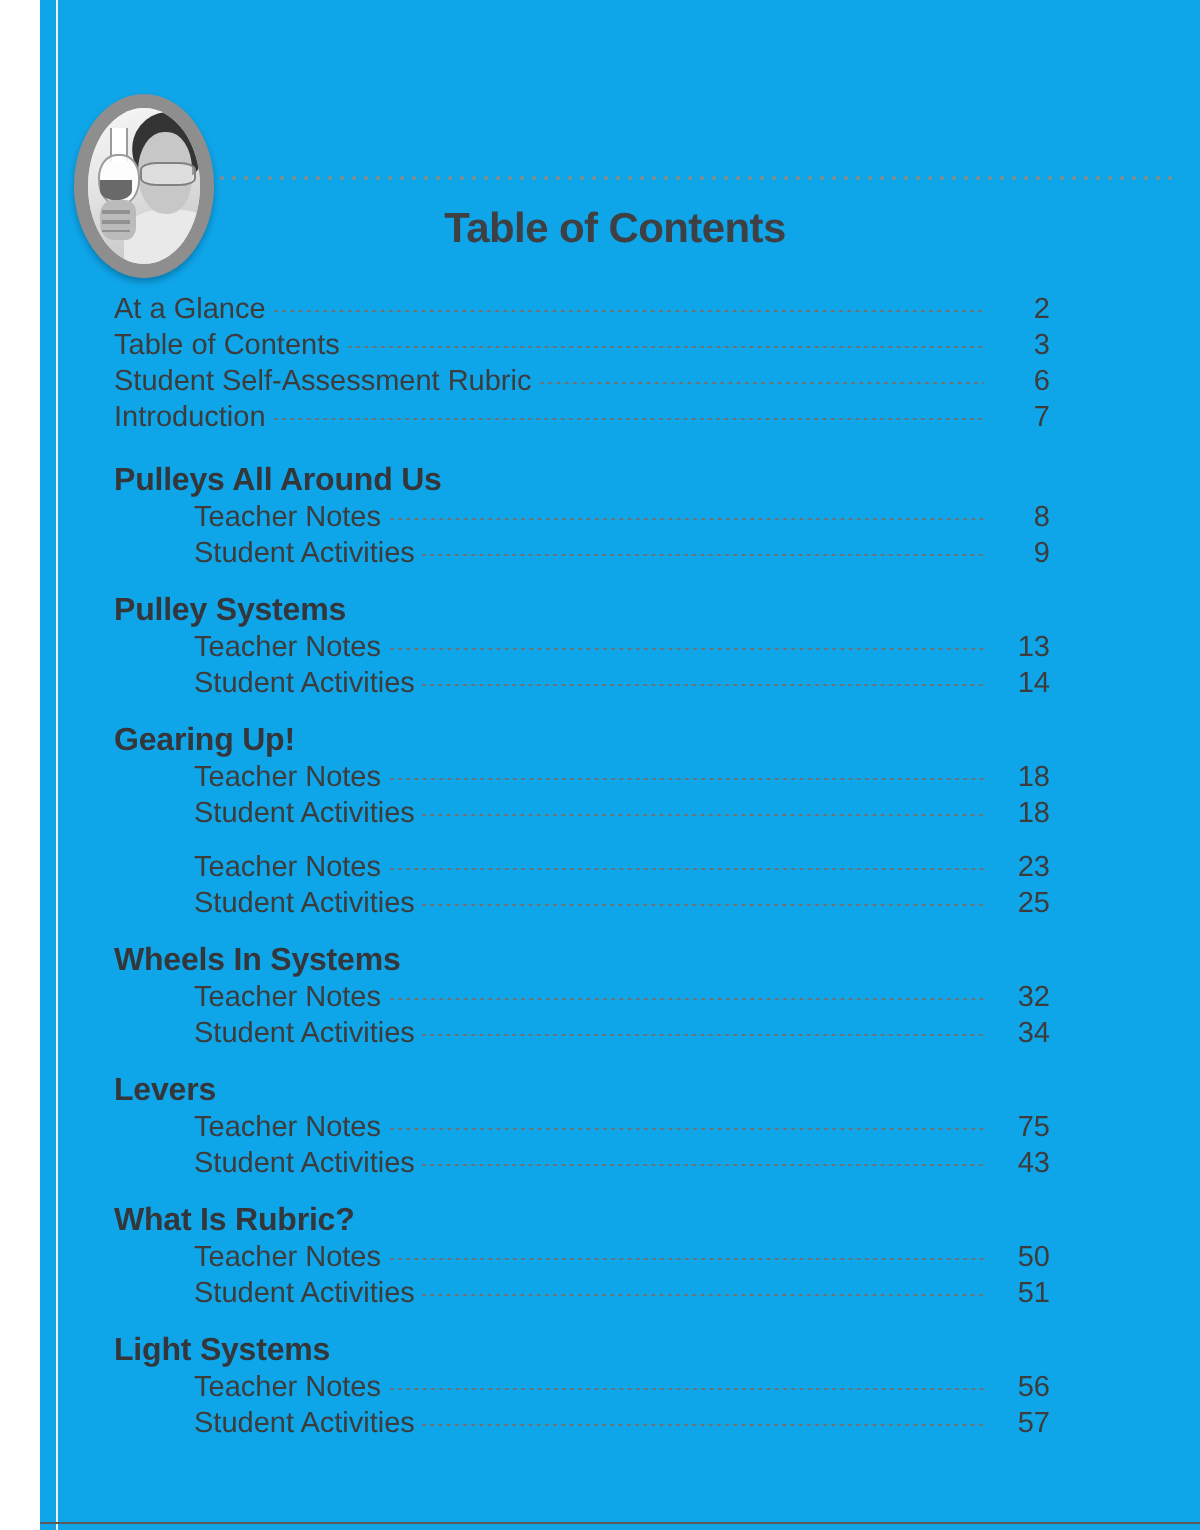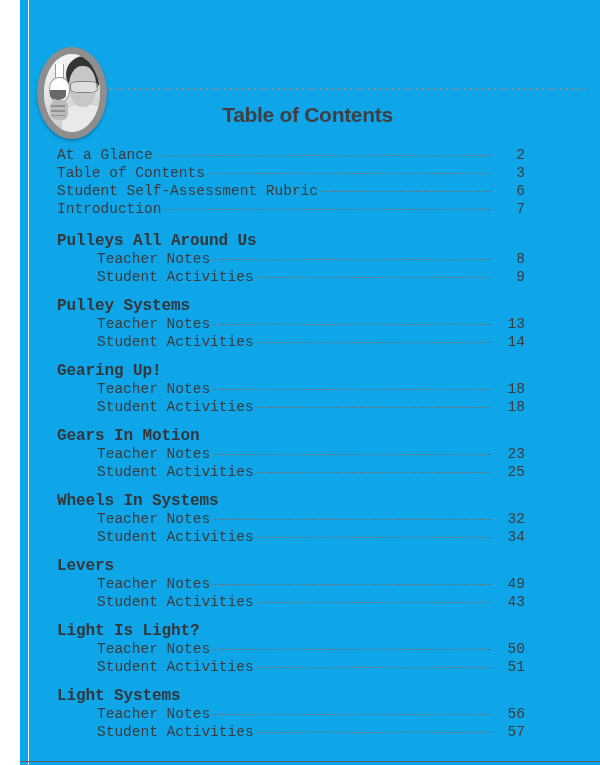--- a/index.html
+++ b/index.html
@@ -192,21 +192,20 @@
     letter-spacing: -0.3px;
     color: #3e4044;
   }
 
   
   .toc-body {
     position: absolute;
     left: 0;
     top: 147px;
     width: 572px;
-    font-family: Liberation Mono, monospace;
   }
   .front-matter { margin-bottom: 12px; }
 
   .entry {
     display: flex;
     align-items: baseline;
     height: 18px;
     color: #3c3c3c;
   }
   .entry .label {
@@ -340,21 +339,20 @@
             <span class="leader"></span>
             <span class="page-num">18</span>
           </div>
           <div class="entry sub-row">
             <span class="label">Student Activities</span>
             <span class="leader"></span>
             <span class="page-num">18</span>
           </div>
         </div>
         <div class="chapter">
-          <div class="chapter-title">Gears In Motion</div>
           <div class="entry sub-row">
             <span class="label">Teacher Notes</span>
             <span class="leader"></span>
             <span class="page-num">23</span>
           </div>
           <div class="entry sub-row">
             <span class="label">Student Activities</span>
             <span class="leader"></span>
             <span class="page-num">25</span>
           </div>
@@ -370,30 +368,30 @@
             <span class="label">Student Activities</span>
             <span class="leader"></span>
             <span class="page-num">34</span>
           </div>
         </div>
         <div class="chapter">
           <div class="chapter-title">Levers</div>
           <div class="entry sub-row">
             <span class="label">Teacher Notes</span>
             <span class="leader"></span>
-            <span class="page-num">49</span>
+            <span class="page-num">75</span>
           </div>
           <div class="entry sub-row">
             <span class="label">Student Activities</span>
             <span class="leader"></span>
             <span class="page-num">43</span>
           </div>
         </div>
         <div class="chapter">
-          <div class="chapter-title">Light Is Light?</div>
+          <div class="chapter-title">What Is Rubric?</div>
           <div class="entry sub-row">
             <span class="label">Teacher Notes</span>
             <span class="leader"></span>
             <span class="page-num">50</span>
           </div>
           <div class="entry sub-row">
             <span class="label">Student Activities</span>
             <span class="leader"></span>
             <span class="page-num">51</span>
           </div>

